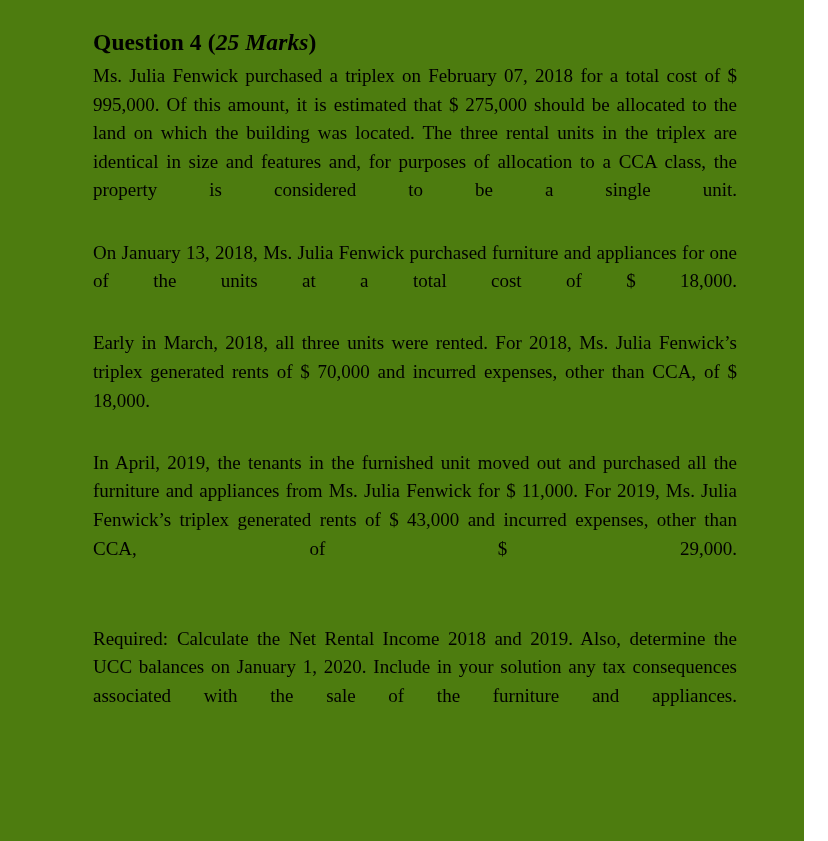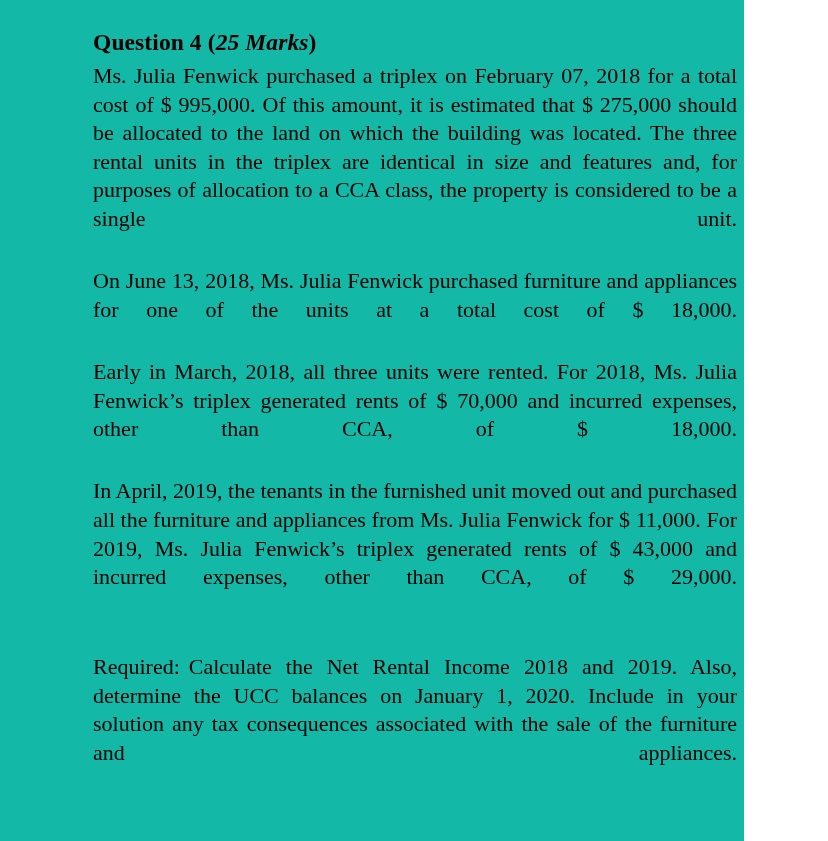--- a/index.html
+++ b/index.html
@@ -10,23 +10,23 @@
   }
   body {
     width: 828px;
     height: 841px;
     font-family: "Liberation Serif", "DejaVu Serif", serif;
     color: #000000;
     -webkit-font-smoothing: antialiased;
   }
   .page {
     position: relative;
-    width: 744px;
+    width: 804px;
     height: 841px;
-    background: #14b8a6;
+    background: #4d7c0f;
     overflow: hidden;
   }
   .content {
     position: absolute;
     left: 93px;
     top: 28px;
     width: 644px;
   }
   .q-title {
     font-size: 23.5px;
@@ -37,21 +37,21 @@
   }
   .q-title .marks {
     font-style: italic;
     font-weight: bold;
   }
   .q-title .paren {
     font-style: normal;
     font-weight: bold;
   }
   p.para {
-    font-size: 22px;
+    font-size: 19px;
     line-height: 28.6px;
     margin: 0 0 5px 0;
     text-align: justify;
     text-justify: inter-word;
     -webkit-hyphens: none;
     hyphens: none;
     word-spacing: 0px;
   }
   
   p.para:after {
@@ -73,21 +73,21 @@
 </head>
 <body>
 
 <div class="page">
   <div class="content">
 
     <h1 class="q-title"><span>Question 4 (</span><span class="marks">25 Marks</span><span class="paren">)</span></h1>
 
     <p class="para">Ms. Julia Fenwick purchased a triplex on February 07, 2018 for a total cost of $ 995,000. Of this amount, it is estimated that $ 275,000 should be allocated to the land on which the building was located. The three rental units in the triplex are identical in size and features and, for purposes of allocation to a CCA class, the property is considered to be a single unit.</p>
 
-    <p class="para">On June 13, 2018, Ms. Julia Fenwick purchased furniture and appliances for one of the units at a total cost of $ 18,000.</p>
+    <p class="para">On January 13, 2018, Ms. Julia Fenwick purchased furniture and appliances for one of the units at a total cost of $ 18,000.</p>
 
     <p class="para">Early in March, 2018, all three units were rented. For 2018, Ms. Julia Fenwick’s triplex generated rents of $ 70,000 and incurred expenses, other than CCA, of $ 18,000.</p>
 
     <p class="para">In April, 2019, the tenants in the furnished unit moved out and purchased all the furniture and appliances from Ms. Julia Fenwick for $ 11,000. For 2019, Ms. Julia Fenwick’s triplex generated rents of $ 43,000 and incurred expenses, other than CCA, of $ 29,000.</p>
 
 
     <p class="para gap-before"><span class="bold">Required</span><span>:</span><span class="spacer-wide"></span><span>Calculate the Net Rental Income 2018 and 2019. Also, determine the UCC balances on January 1, 2020. Include in your solution any tax consequences associated with the sale of the furniture and appliances.</span></p>
 
   </div>
 </div>

